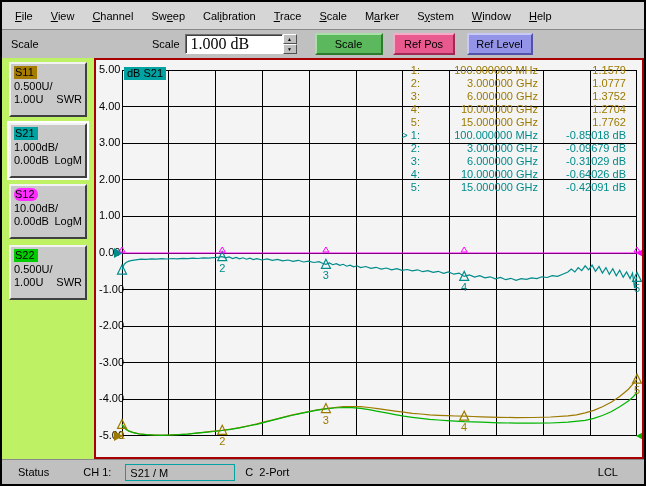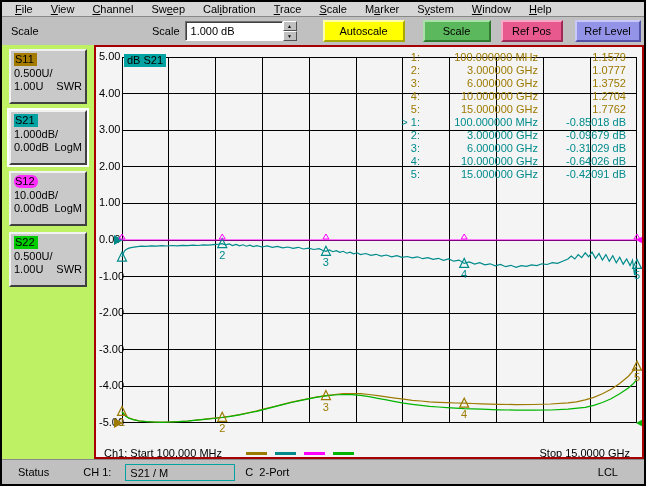--- a/index.html
+++ b/index.html
@@ -1,29 +1,29 @@
 <!DOCTYPE html>
 <html><head>
 <meta charset="utf-8">
 <style>
   * { margin:0; padding:0; box-sizing:border-box; }
   html,body { width:646px; height:486px; }
   body { font-family:"Liberation Sans", sans-serif; font-size:11px; color:#000; }
   .app { width:646px; height:486px; background:#c0c0c0; border:2px solid #000; display:flex; flex-direction:column; }
 
   
-  .menubar { height:15px; background:#d6d6d6; border-bottom:1px solid #888; display:flex; align-items:center; padding-left:4px; flex:0 0 auto; }
+  .menubar { height:28px; background:#d6d6d6; border-bottom:1px solid #888; display:flex; align-items:center; padding-left:4px; flex:0 0 auto; }
   .menu-item { padding:2px 9px; cursor:default; }
 
   
   .toolbar { height:28px; display:flex; align-items:center; flex:0 0 auto; background:#c0c0c0; }
   .tb-context { width:150px; padding-left:9px; }
   .tb-fieldlabel { margin-right:5px; }
   .tb-inputwrap { display:flex; align-items:center; }
-  .tb-input { width:98px; height:20px; border:1px solid; border-color:#707070 #fff #fff #707070; box-shadow:inset 1px 1px 0 #404040; background:#fff; font-family:Liberation Sans, sans-serif; font-size:11px; padding-left:5px; }
+  .tb-input { width:98px; height:20px; border:1px solid; border-color:#707070 #fff #fff #707070; box-shadow:inset 1px 1px 0 #404040; background:#fff; font-family:Liberation Serif, serif; font-size:16px; padding-left:5px; }
   .spinner { width:14px; height:20px; display:flex; flex-direction:column; }
   .spin { flex:1; background:#c0c0c0; border:1px solid; border-color:#fff #505050 #505050 #fff; font-size:5px; line-height:8px; text-align:center; color:#000; cursor:default; }
   .tb-btn { height:22px; border:2px solid; text-align:center; line-height:18px; cursor:default; }
 
   
   .main { flex:1 1 auto; display:flex; background:#bef264; min-height:0; }
   .sidebar { width:92px; flex:0 0 auto; padding:4px 5px 0 7px; }
   .trace-btn { width:78px; height:55px; background:#c9c9c9; border:2px solid; border-color:#f2f2f2 #404040 #404040 #f2f2f2; margin-bottom:6px; padding:2px 3px; position:relative; cursor:default; }
   .trace-btn.selected { box-shadow:0 0 0 2px #ffffff; }
   .trace-chip { display:inline-block; padding:0 3px 1px 1px; font-weight:normal; }
@@ -78,21 +78,20 @@
     <span class="tb-context">Scale</span>
     <span class="tb-fieldlabel">Scale</span>
     <div class="tb-inputwrap">
       <input class="tb-input" value="1.000 dB" style="">
       <div class="spinner">
         <div class="spin">▲</div>
         <div class="spin">▼</div>
       </div>
     </div>
     <div id="tb-buttons" style="display:flex;align-items:center;">
-        <div class="tb-btn" style="width: 82px; margin-left: 26px; background: rgb(255, 255, 0); border-color: rgb(255, 255, 168) rgb(168, 168, 0) rgb(168, 168, 0) rgb(255, 255, 168);">Autoscale</div>
         <div class="tb-btn" style="width: 68px; margin-left: 18px; background: rgb(92, 184, 92); border-color: rgb(168, 224, 168) rgb(47, 122, 47) rgb(47, 122, 47) rgb(168, 224, 168);">Scale</div>
         <div class="tb-btn" style="width: 62px; margin-left: 10px; background: rgb(232, 90, 141); border-color: rgb(247, 170, 199) rgb(160, 42, 85) rgb(160, 42, 85) rgb(247, 170, 199);">Ref Pos</div>
         <div class="tb-btn" style="width: 66px; margin-left: 12px; background: rgb(147, 148, 232); border-color: rgb(201, 201, 247) rgb(82, 82, 168) rgb(82, 82, 168) rgb(201, 201, 247);">Ref Level</div>
       </div>
   </div>
 
   <div class="main">
     <div class="sidebar" id="sidebar">
         <div class="trace-btn"><span class="trace-chip" style="background: rgb(166, 124, 0);">S11</span><div class="trace-l1">0.500U/</div><div class="trace-l2">
             <span>1.00U</span>

